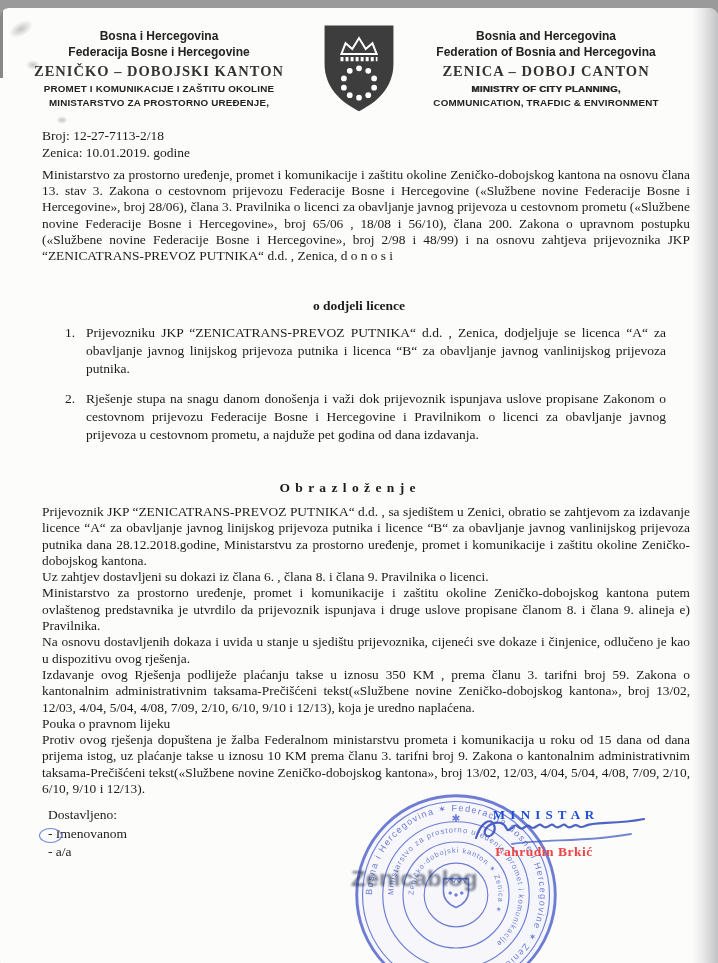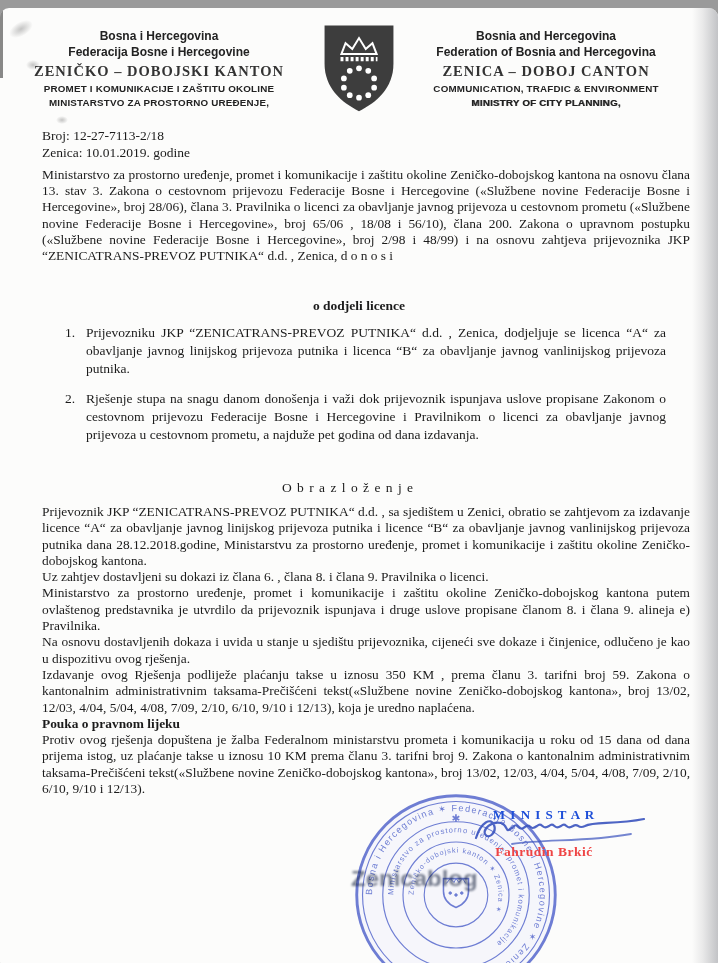--- a/index.html
+++ b/index.html
@@ -37,24 +37,24 @@
   .dec-title{position:absolute;left:0;top:266px;width:718px;text-align:center;
     font-weight:bold;font-size:14px;letter-spacing:2px;}
   .dec-sub{position:absolute;left:0;top:290px;width:718px;text-align:center;
     font-weight:bold;font-size:13.5px;}
   .dec-list{position:absolute;left:65px;top:316px;width:601px;font-size:13.5px;line-height:17.8px;}
   .dec-item{display:flex;margin-bottom:13px;}
   .dec-item .num{width:21px;flex:0 0 21px;}
   .dec-item .txt{flex:1;text-align:justify;}
 
   .exp-title{position:absolute;left:0;top:472px;width:696px;text-align:center;
-    font-weight:normal;font-size:13.5px;letter-spacing:1px;}
+    font-weight:bold;font-size:13.5px;letter-spacing:1px;}
   .explanation{position:absolute;left:42px;top:496px;width:648px;font-size:13.4px;line-height:16.3px;}
   .explanation p{margin:0;text-align:justify;}
-  .remedy-title{font-weight:bold;}
+  .remedy-title{font-weight:normal;}
 
   
   .delivered{position:absolute;left:48px;top:798px;font-size:13.5px;line-height:18.5px;}
   .delivered-item{position:relative;}
   .pen-oval{position:absolute;left:-9px;top:3px;width:21px;height:13px;
     border:1.6px solid #7485d6;border-radius:50%;}
   .minister{position:absolute;left:478px;top:799px;width:132px;text-align:center;z-index:4;}
   .minister .title{font-weight:bold;font-size:13px;letter-spacing:1px;color:#1d4ed8;}
   .minister .name{font-weight:bold;font-size:13.5px;letter-spacing:.5px;margin-top:21px;color:#ef4444;}
 
@@ -100,22 +100,22 @@
         <circle cx="32" cy="80" r="3.4"></circle>
         <circle cx="32" cy="69" r="3.4"></circle>
       <circle cx="39" cy="60" r="3.4"></circle>
     </g>
   </svg>
 
   <div class="hdr hdr-right">
     <div class="l12">Bosnia and Hercegovina</div>
     <div class="l12">Federation of Bosnia and Hercegovina</div>
     <div class="l3">ZENICA – DOBOJ CANTON</div>
+    <div class="l45 garbled">MINISTRY OF CITY PLANNING,</div>
     <div class="l45">COMMUNICATION, TRAFDIC &amp; ENVIRONMENT</div>
-    <div class="l45 garbled">MINISTRY OF CITY PLANNING,</div>
   </div>
 
   <div class="meta">
     <div>Broj: 12-27-7113-2/18</div>
     <div>Zenica: 10.01.2019. godine</div>
   </div>
 
   <div class="intro">Ministarstvo za prostorno uređenje, promet i komunikacije i zaštitu okoline Zeničko-dobojskog kantona na osnovu člana 13. stav 3. Zakona o cestovnom prijevozu Federacije Bosne i Hercegovine («Službene novine Federacije Bosne i Hercegovine», broj 28/06), člana 3. Pravilnika o licenci za obavljanje javnog prijevoza u cestovnom prometu («Službene novine Federacije Bosne i Hercegovine», broj 65/06 , 18/08 i 56/10), člana 200. Zakona o upravnom postupku («Službene novine Federacije Bosne i Hercegovine», broj 2/98 i 48/99) i na osnovu zahtjeva prijevoznika JKP “ZENICATRANS-PREVOZ PUTNIKA“ d.d. , Zenica, d o n o s i</div>
 
   <div class="dec-sub">o dodjeli licence</div>
@@ -135,20 +135,30 @@
   <div class="explanation">
     <p>Prijevoznik JKP “ZENICATRANS-PREVOZ PUTNIKA“ d.d. , sa sjedištem u Zenici, obratio se zahtjevom za izdavanje licence “A“ za obavljanje javnog  linijskog prijevoza putnika i licence “B“ za obavljanje javnog vanlinijskog prijevoza putnika dana 28.12.2018.godine, Ministarstvu za prostorno uređenje, promet i komunikacije i zaštitu okoline Zeničko-dobojskog kantona.</p>
     <p>Uz zahtjev dostavljeni su dokazi iz člana 6. , člana 8. i člana 9. Pravilnika o licenci.</p>
     <p>Ministarstvo za prostorno uređenje, promet i komunikacije i zaštitu okoline Zeničko-dobojskog kantona putem ovlaštenog predstavnika je utvrdilo da prijevoznik ispunjava i druge uslove propisane članom 8. i člana 9. alineja e) Pravilnika.</p>
     <p>Na osnovu dostavljenih dokaza i uvida u stanje u sjedištu prijevoznika, cijeneći sve dokaze i činjenice, odlučeno je kao u dispozitivu ovog rješenja.</p>
     <p>Izdavanje ovog Rješenja podliježe plaćanju takse u iznosu 350 KM , prema članu 3. tarifni broj 59. Zakona o kantonalnim administrativnim taksama-Prečišćeni tekst(«Službene novine Zeničko-dobojskog kantona», broj 13/02, 12/03, 4/04, 5/04, 4/08, 7/09, 2/10, 6/10, 9/10 i 12/13), koja je uredno naplaćena.</p>
     <p class="remedy-title">Pouka o pravnom lijeku</p>
     <p>Protiv ovog rješenja dopuštena je žalba Federalnom ministarstvu prometa i komunikacija u roku od 15 dana od dana prijema istog, uz plaćanje takse u iznosu 10 KM prema članu 3. tarifni broj 9. Zakona o kantonalnim administrativnim taksama-Prečišćeni tekst(«Službene novine Zeničko-dobojskog kantona», broj 13/02, 12/03, 4/04, 5/04, 4/08, 7/09, 2/10, 6/10, 9/10 i 12/13).</p>
   </div>
 
+  <div class="delivered">
+    <div>Dostavljeno:</div>
+    <div class="delivered-item">
+      <span class="pen-oval"></span>
+      <span>- Imenovanom</span>
+    </div>
+    <div class="delivered-item">
+      <span>- a/a</span>
+    </div>
+  </div>
 
   <svg class="stamp" viewBox="0 0 220 220">
     <defs>
       <path id="ringO" d="M110,110 m-87,0 a87,87 0 1,1 174,0 a87,87 0 1,1 -174,0"></path>
       <path id="ringM" d="M110,110 m-65,0 a65,65 0 1,1 130,0 a65,65 0 1,1 -130,0"></path>
       <path id="ringI" d="M110,110 m-44,0 a44,44 0 1,1 88,0 a44,44 0 1,1 -88,0"></path>
     </defs>
     <circle cx="110" cy="110" r="103" fill="#eef1fb" opacity="0.55"></circle>
     <g stroke="#5b6cce" fill="none">
       <circle cx="110" cy="110" r="103" stroke-width="3"></circle>

